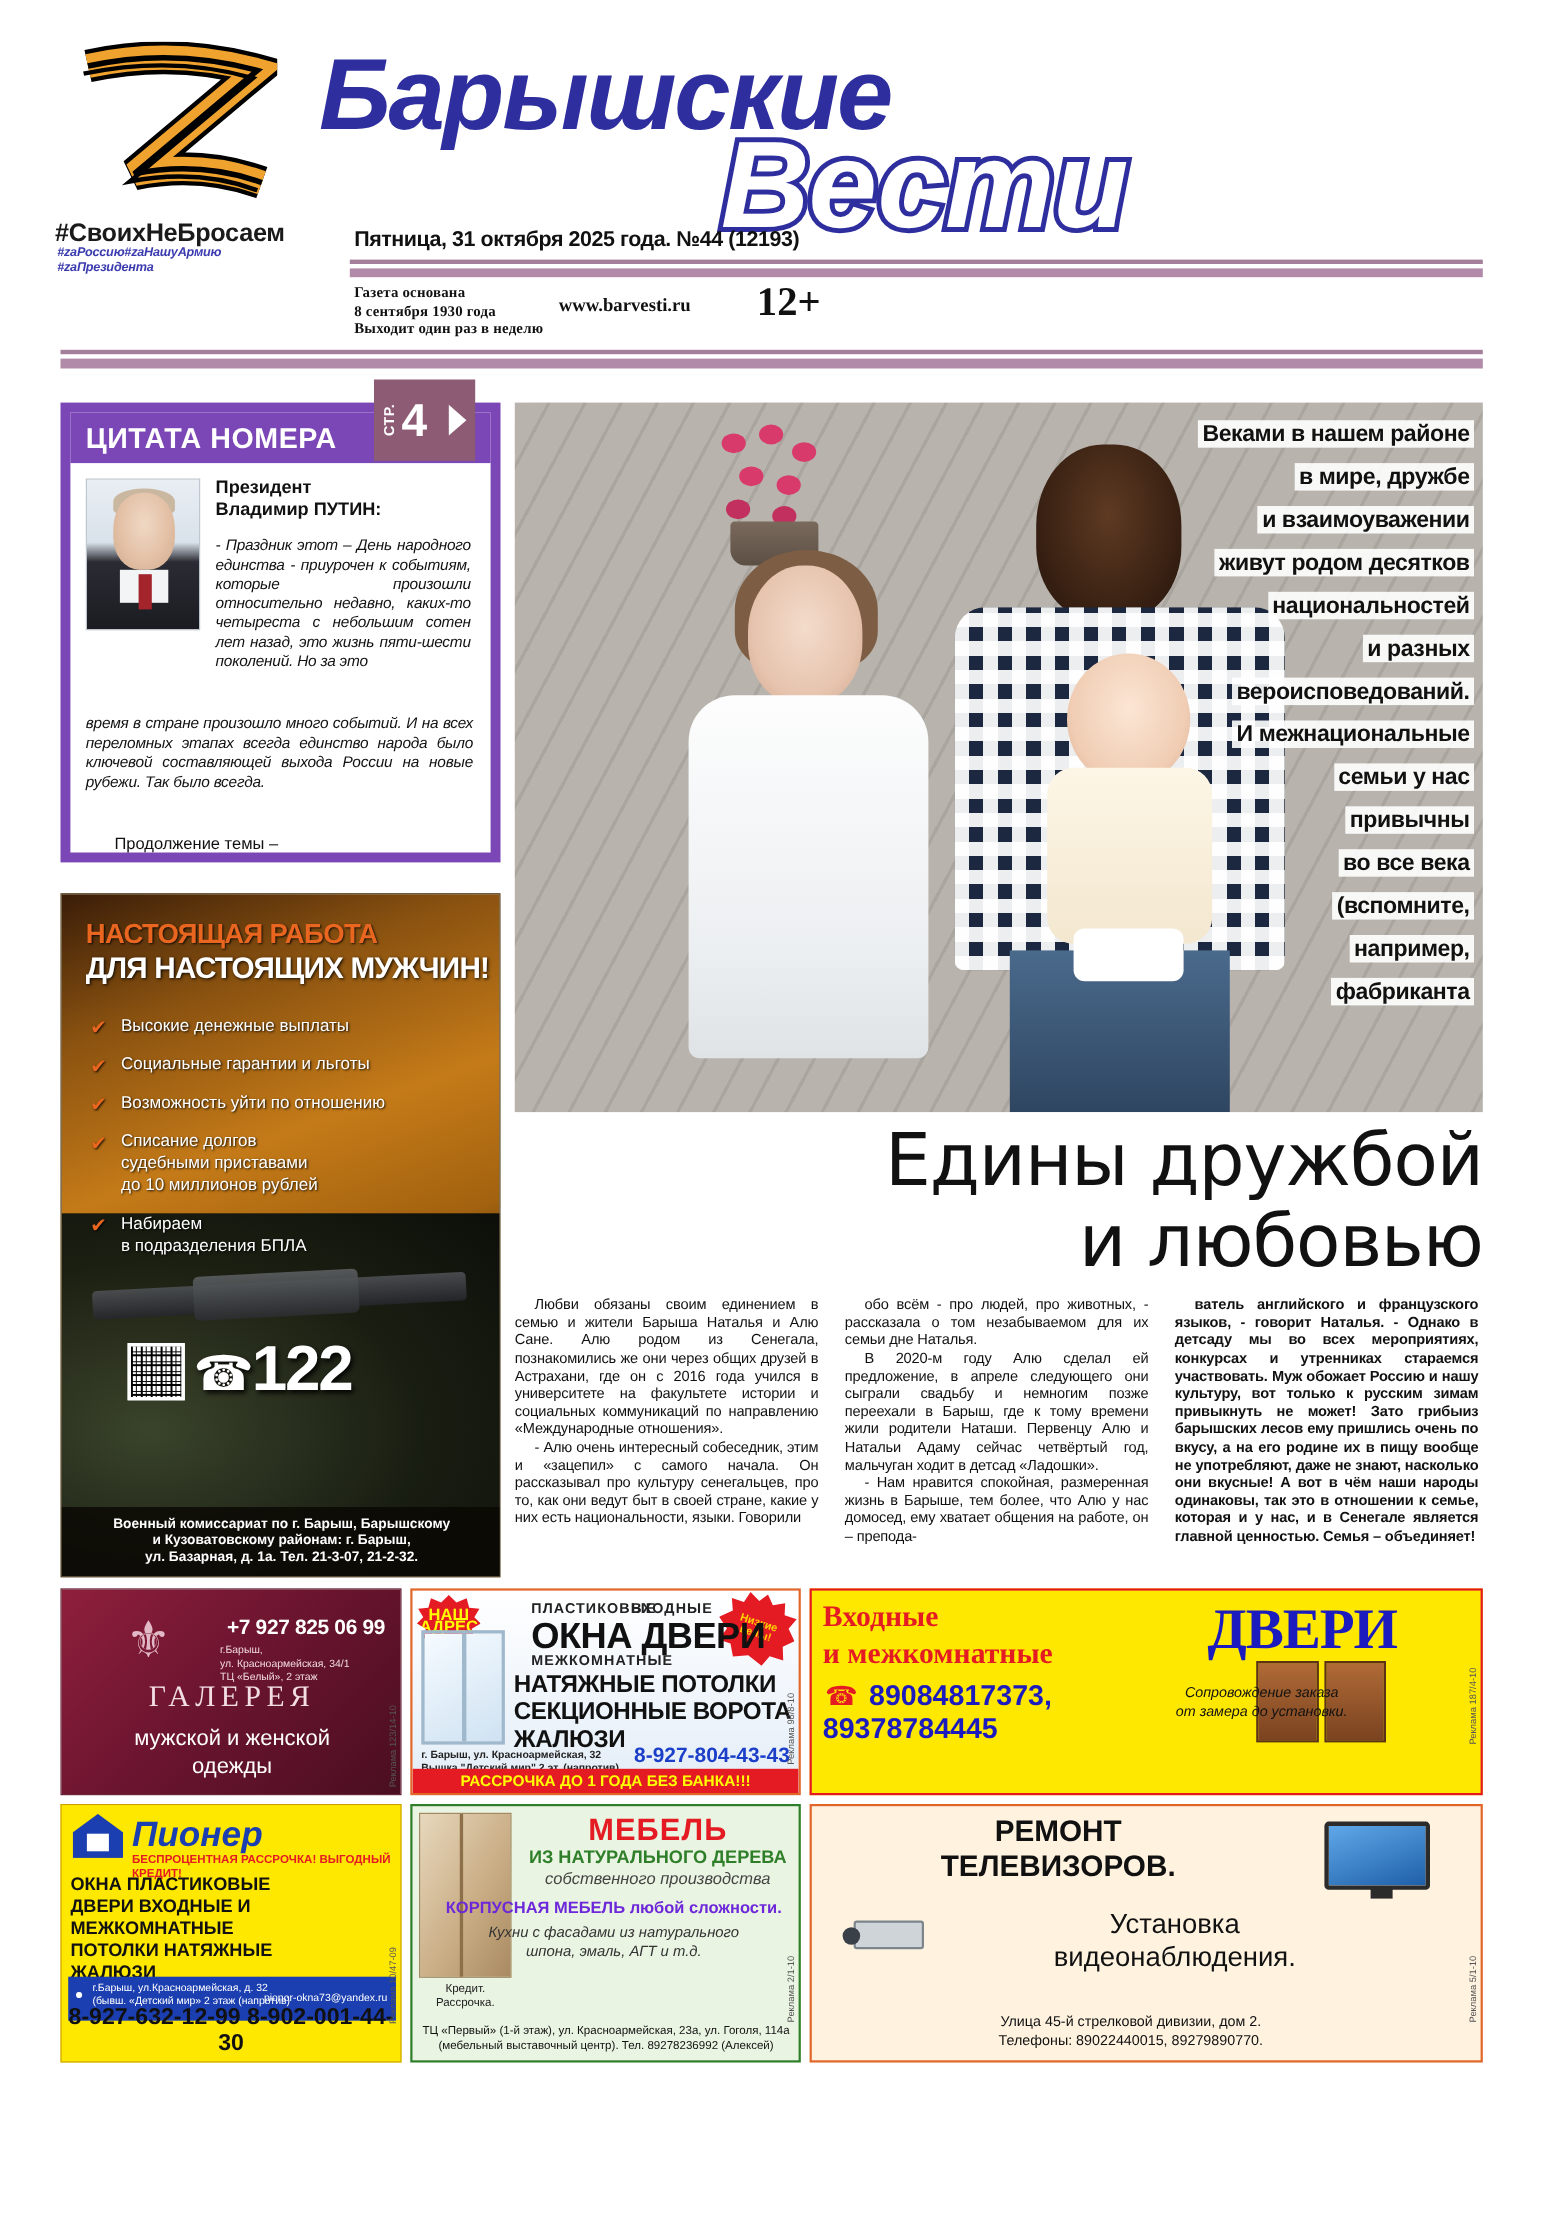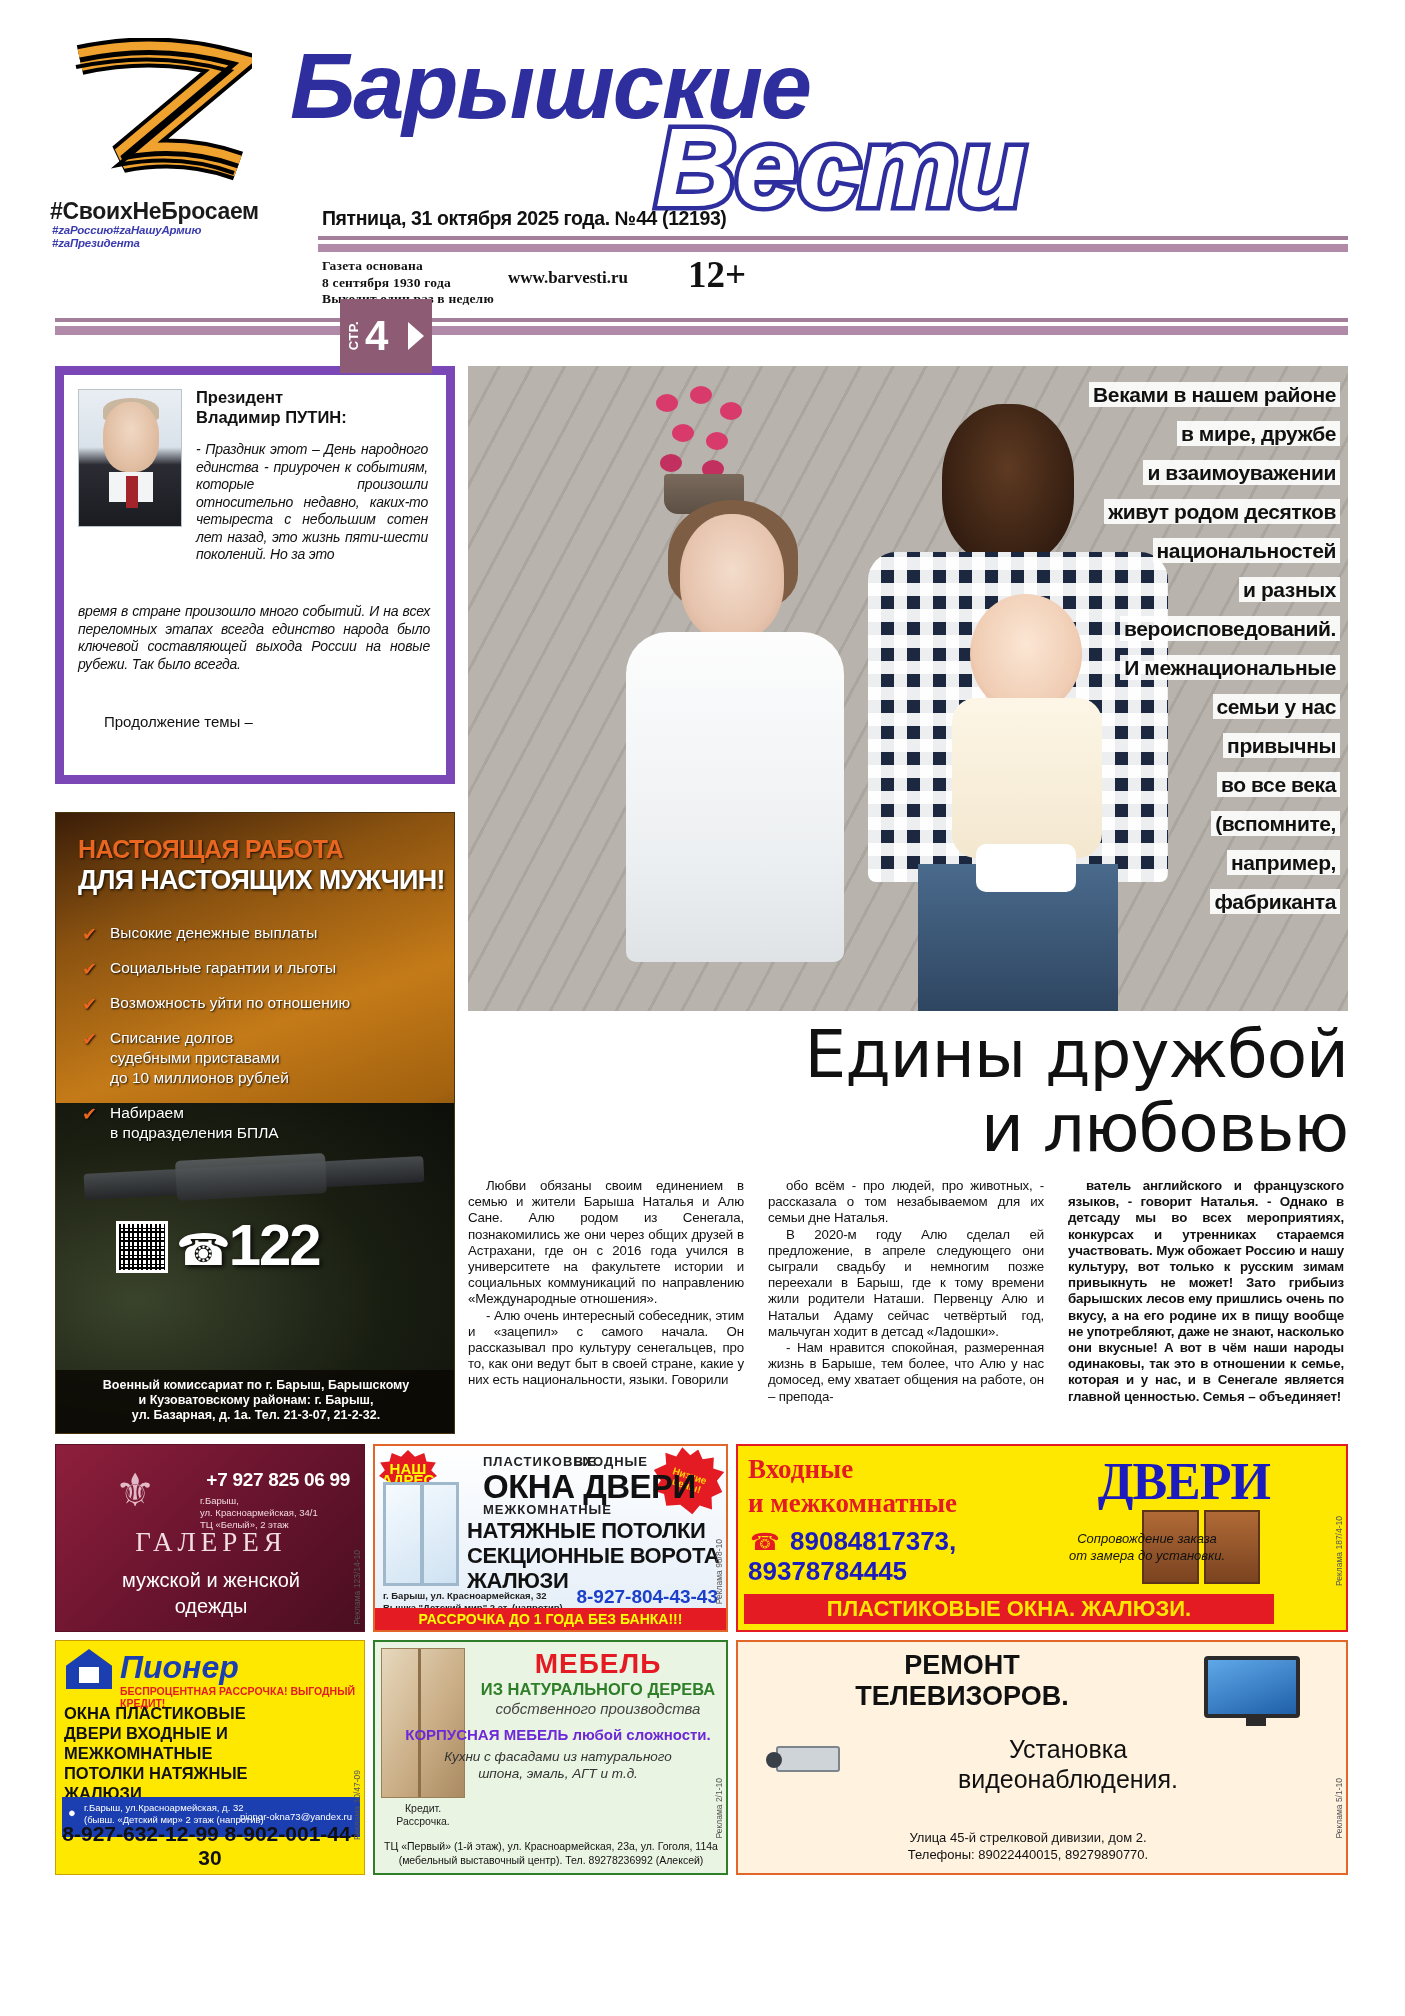--- a/index.html
+++ b/index.html
@@ -512,20 +512,21 @@
     <div class="found-block" style="white-space:pre-line;"><span>Газета основана
 8 сентября 1930 года
 Выходит один раз в неделю</span></div>
     <div class="site-url">www.barvesti.ru</div>
     <div class="age-mark">12+</div>
     <div class="rule-full-a"></div>
     <div class="rule-full-b"></div>
   </div>
 
   <div class="quote-box">
+    <div class="quote-header">ЦИТАТА НОМЕРА</div>
     <div class="quote-body">
       <div class="putin-photo">
         <div class="hair"></div>
         <div class="face"></div>
         <div class="shirt"></div>
         <div class="tie"></div>
       </div>
       <div class="quote-name" style="white-space:pre-line;"><span>Президент
 Владимир ПУТИН:</span></div>
       <div class="quote-text">- Праздник этот – День народного единства - приурочен к событиям, которые произошли относительно недавно, каких-то четыреста с небольшим сотен лет назад, это жизнь пяти-шести поколений. Но за это</div>
@@ -665,21 +666,20 @@
     <div class="dv-big">ДВЕРИ</div>
     <div class="dv-doors">
         <div></div>
         <div></div>
       </div>
     <div class="dv-tel-ico">☎</div>
     <div class="dv-ph1">89084817373,</div>
     <div class="dv-ph2">89378784445</div>
     <div class="dv-note" style="white-space:pre-line;"><span>Сопровождение заказа
 от замера до установки.</span></div>
-    <div class="dv-bar">ПЛАСТИКОВЫЕ ОКНА. ЖАЛЮЗИ.</div>
     <div class="ad-rot-label" style="bottom:44px;">Реклама 187/4-10</div>
   </div>
 
   <div class="ad ad-pioner">
     <div class="pio-logo"></div>
     <div class="pio-name">Пионер</div>
     <div class="pio-sub">БЕСПРОЦЕНТНАЯ РАССРОЧКА! ВЫГОДНЫЙ КРЕДИТ!</div>
     <div class="pio-list" style="white-space:pre-line;"><span>ОКНА ПЛАСТИКОВЫЕ
 ДВЕРИ ВХОДНЫЕ И МЕЖКОМНАТНЫЕ
 ПОТОЛКИ НАТЯЖНЫЕ

